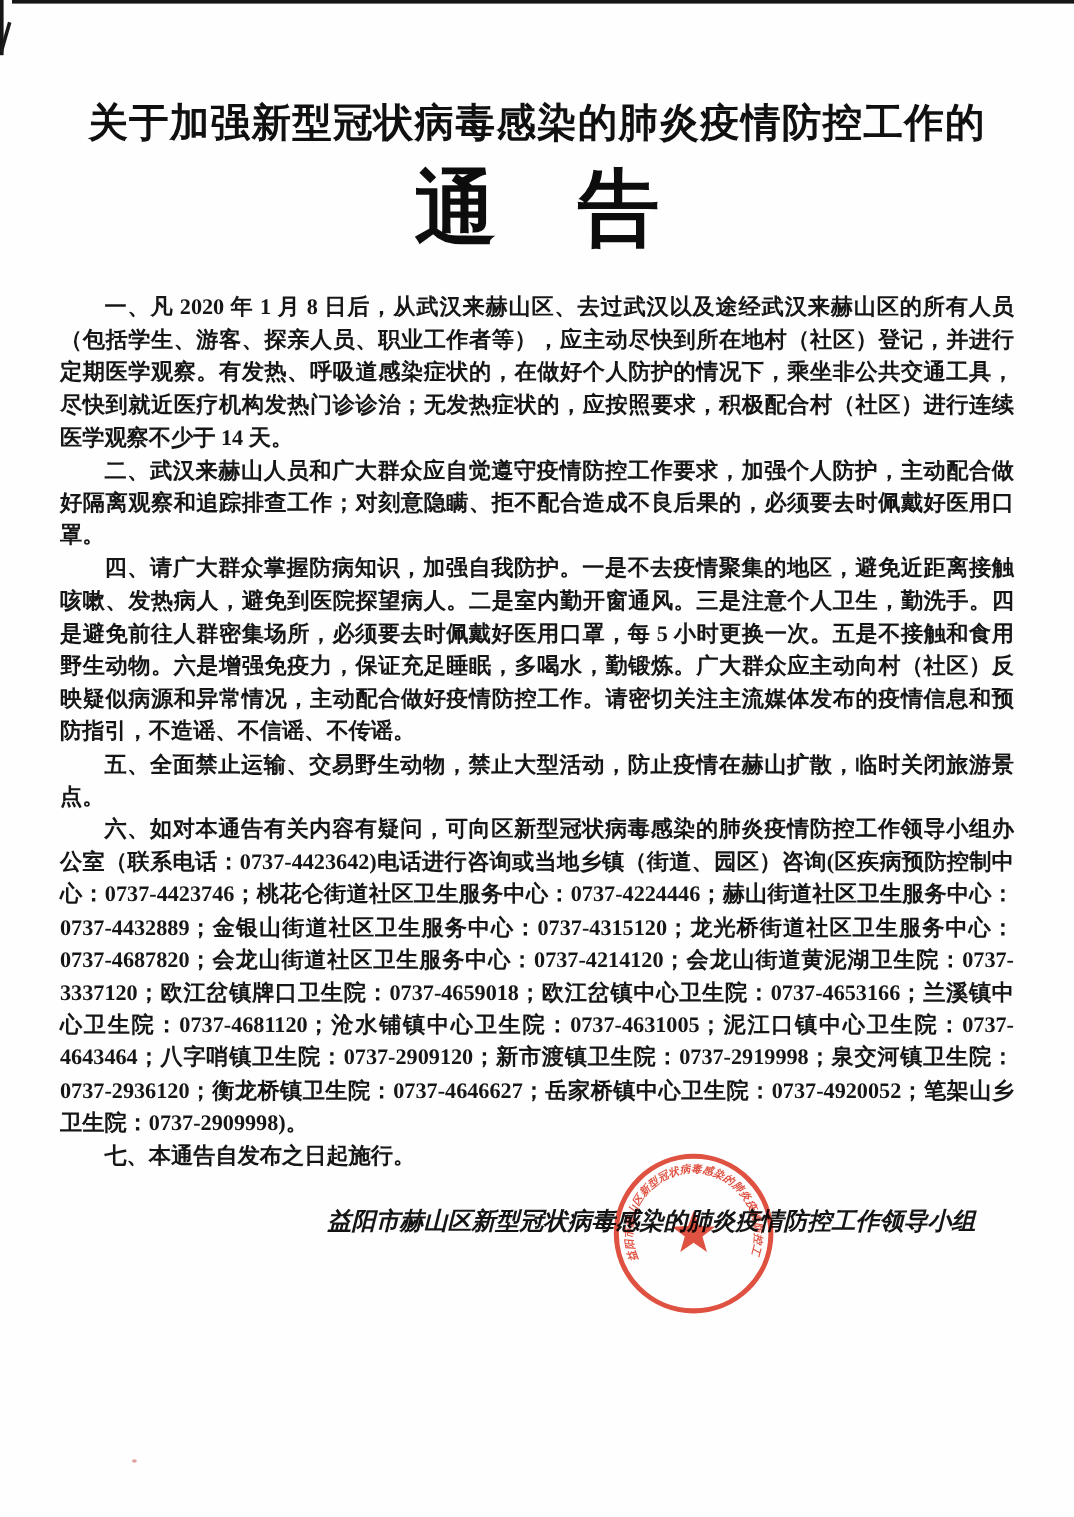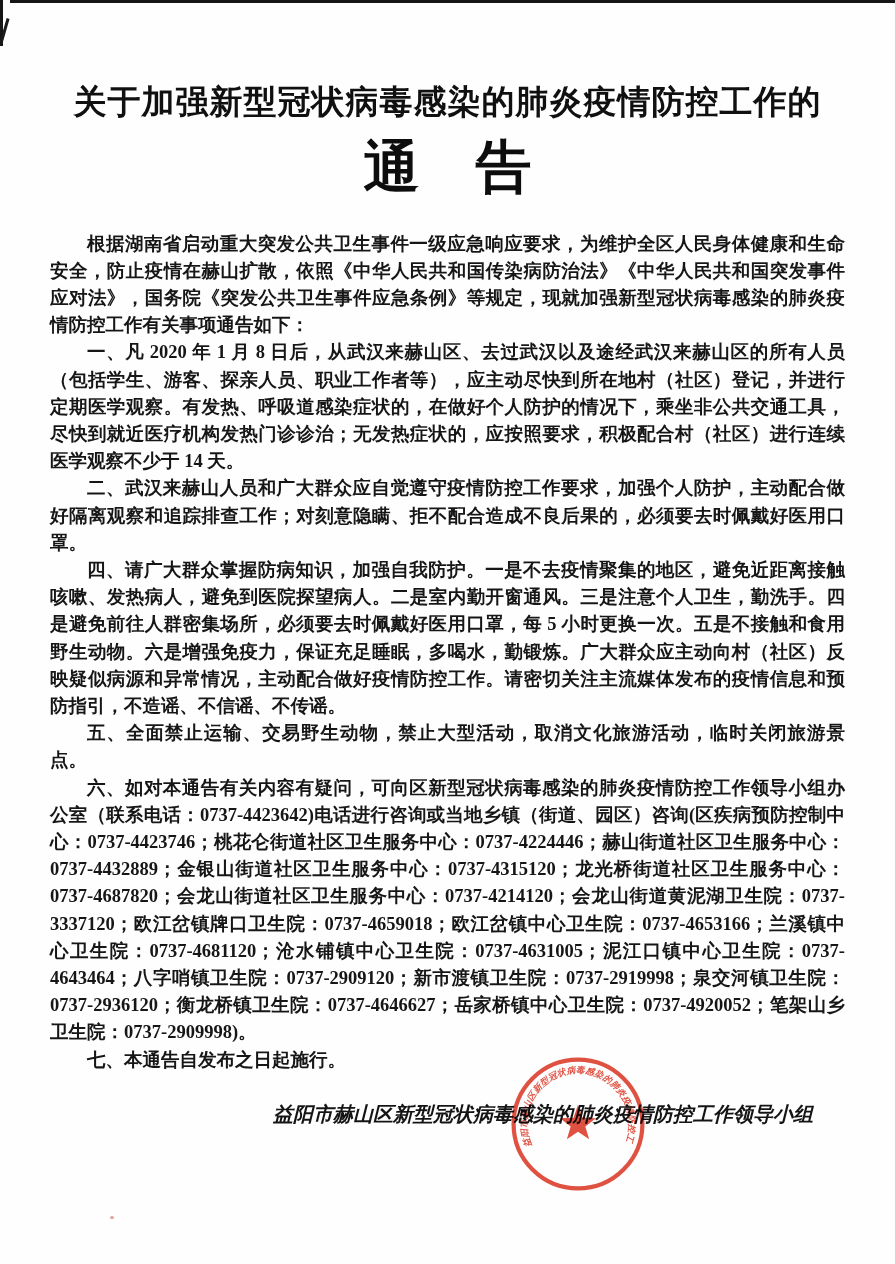--- a/index.html
+++ b/index.html
@@ -35,21 +35,21 @@
   .doc-header-line {
     margin:0; padding-top:80px;
     text-align:center;
     font-size:33px; font-weight:700;
     letter-spacing:1px;
     color:#101010;
   }
   .doc-title {
     margin:12px 0 0 0;
     text-align:center;
-    font-size:56px; font-weight:700;
+    font-size:68px; font-weight:700;
     line-height:1.1;
     color:#0d0d0d;
   }
   .doc-body {
     margin:32px 50px 0 50px;
     font-size:18.5px;
     line-height:27.2px;
     font-weight:600;
     text-align:justify;
     color:#161616;
@@ -91,25 +91,24 @@
 
   <div class="artifact-top"></div>
   <div class="artifact-left"></div>
   <div class="artifact-corner"></div>
   <div class="artifact-speck"></div>
 
   <h2 class="doc-header-line">关于加强新型冠状病毒感染的肺炎疫情防控工作的</h2>
   <h1 class="doc-title">通　告</h1>
 
   <div class="doc-body">
-    <p>根据湖南省启动重大突发公共卫生事件一级应急响应要求，为维护全区人民身体健康和生命安全，防止疫情在赫山扩散，依照《中华人民共和国传染病防治法》《中华人民共和国突发事件应对法》，国务院《突发公共卫生事件应急条例》等规定，现就加强新型冠状病毒感染的肺炎疫情防控工作有关事项通告如下：</p>
     <p>一、凡 2020 年 1 月 8 日后，从武汉来赫山区、去过武汉以及途经武汉来赫山区的所有人员（包括学生、游客、探亲人员、职业工作者等），应主动尽快到所在地村（社区）登记，并进行定期医学观察。有发热、呼吸道感染症状的，在做好个人防护的情况下，乘坐非公共交通工具，尽快到就近医疗机构发热门诊诊治；无发热症状的，应按照要求，积极配合村（社区）进行连续医学观察不少于 14 天。</p>
     <p>二、武汉来赫山人员和广大群众应自觉遵守疫情防控工作要求，加强个人防护，主动配合做好隔离观察和追踪排查工作；对刻意隐瞒、拒不配合造成不良后果的，必须要去时佩戴好医用口罩。</p>
     <p>四、请广大群众掌握防病知识，加强自我防护。一是不去疫情聚集的地区，避免近距离接触咳嗽、发热病人，避免到医院探望病人。二是室内勤开窗通风。三是注意个人卫生，勤洗手。四是避免前往人群密集场所，必须要去时佩戴好医用口罩，每 5 小时更换一次。五是不接触和食用野生动物。六是增强免疫力，保证充足睡眠，多喝水，勤锻炼。广大群众应主动向村（社区）反映疑似病源和异常情况，主动配合做好疫情防控工作。请密切关注主流媒体发布的疫情信息和预防指引，不造谣、不信谣、不传谣。</p>
-    <p>五、全面禁止运输、交易野生动物，禁止大型活动，取消文化旅游活动，临时关闭旅游景点。</p>
+    <p>五、全面禁止运输、交易野生动物，禁止大型活动，防止疫情在赫山扩散，临时关闭旅游景点。</p>
     <p>六、如对本通告有关内容有疑问，可向区新型冠状病毒感染的肺炎疫情防控工作领导小组办公室（联系电话：0737-4423642)电话进行咨询或当地乡镇（街道、园区）咨询(区疾病预防控制中心：0737-4423746；桃花仑街道社区卫生服务中心：0737-4224446；赫山街道社区卫生服务中心：0737-4432889；金银山街道社区卫生服务中心：0737-4315120；龙光桥街道社区卫生服务中心：0737-4687820；会龙山街道社区卫生服务中心：0737-4214120；会龙山街道黄泥湖卫生院：0737-3337120；欧江岔镇牌口卫生院：0737-4659018；欧江岔镇中心卫生院：0737-4653166；兰溪镇中心卫生院：0737-4681120；沧水铺镇中心卫生院：0737-4631005；泥江口镇中心卫生院：0737-4643464；八字哨镇卫生院：0737-2909120；新市渡镇卫生院：0737-2919998；泉交河镇卫生院：0737-2936120；衡龙桥镇卫生院：0737-4646627；岳家桥镇中心卫生院：0737-4920052；笔架山乡卫生院：0737-2909998)。</p>
     <p>七、本通告自发布之日起施行。</p>
   </div>
 
   <div class="sign-block">
     <p class="sign-org">益阳市赫山区新型冠状病毒感染的肺炎疫情防控工作领导小组</p>
 
     <svg class="stamp" viewBox="0 0 200 200" aria-hidden="true">
       <ellipse cx="100" cy="100" rx="92" ry="92" fill="none" stroke-width="6" stroke="#dc3a28"></ellipse>
       <polygon points="100,73 106.5,91.1 125.7,91.7 110.5,103.4 115.9,121.8 100,111 84.1,121.8 89.5,103.4 74.3,91.7 93.5,91.1" fill="#dc3a28"></polygon>

